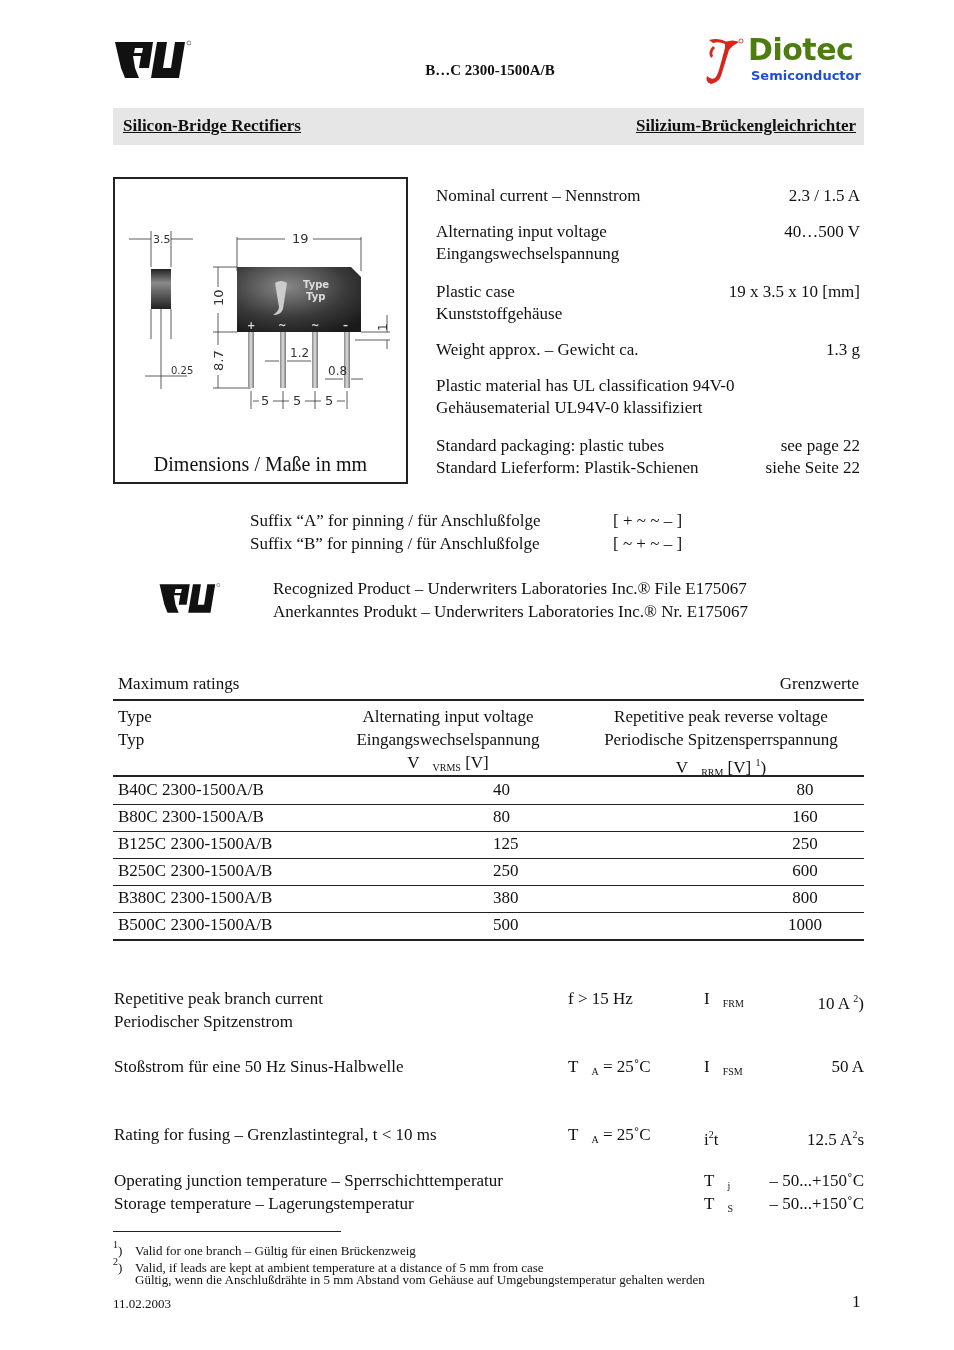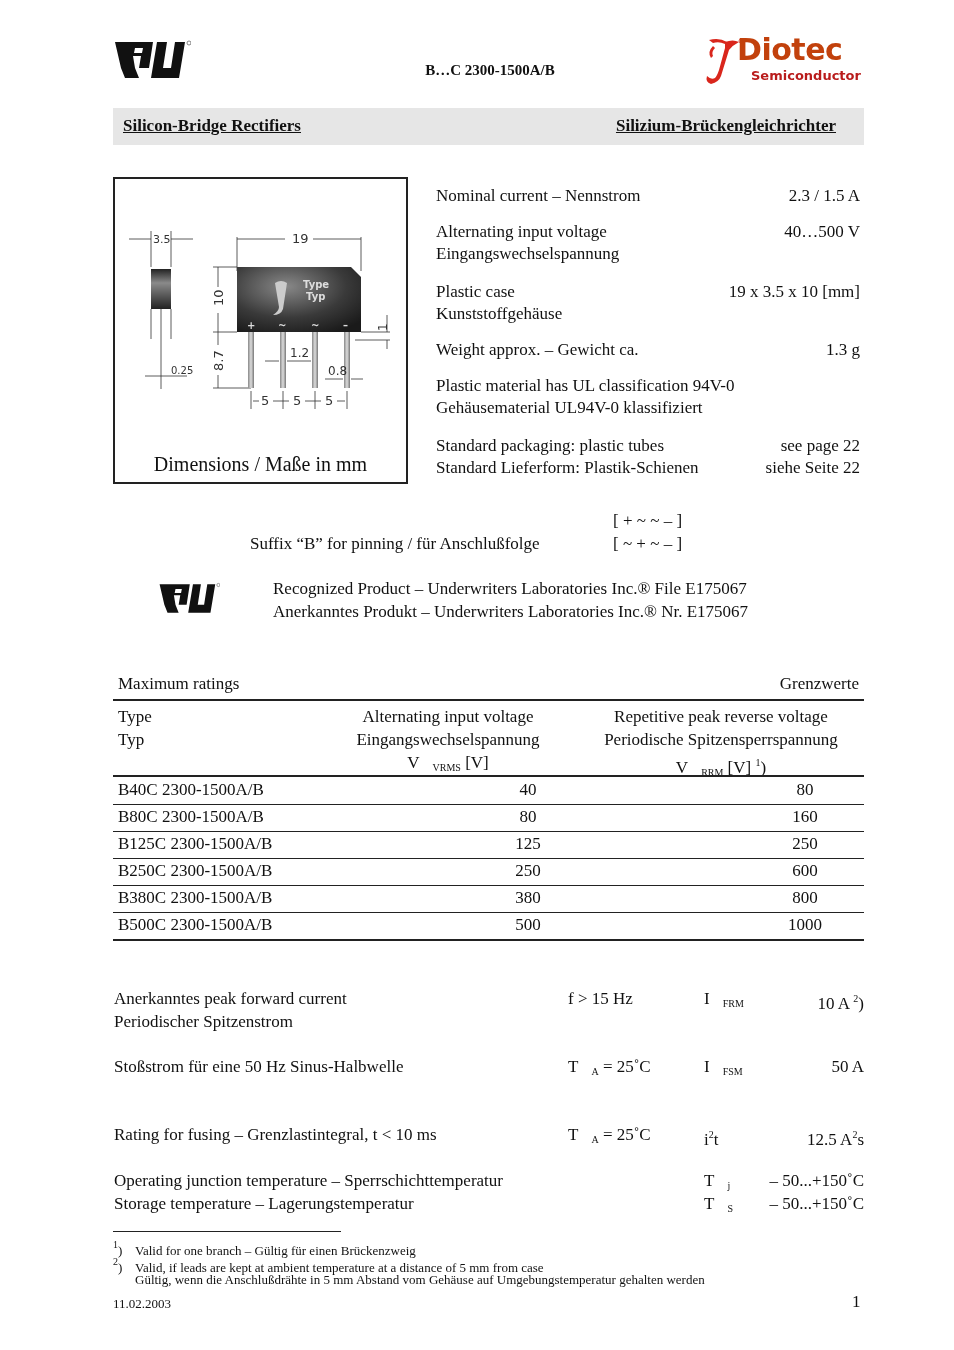--- a/index.html
+++ b/index.html
@@ -5,26 +5,26 @@
   html, body { margin: 0; padding: 0; background: #ffffff; }
   body { width: 954px; height: 1350px; position: relative; overflow: hidden;
          font-family: "Liberation Serif", "DejaVu Serif", serif; color: #111; }
   .abs { position: absolute; }
   .sans { font-family: "DejaVu Sans", "Liberation Sans", sans-serif; }
 
   
   #ul-logo-top { left: 113px; top: 38px; width: 78px; height: 44px; }
   #doc-title { left: 360px; top: 62px; width: 260px; text-align: center; font-weight: bold; font-size: 15px; }
   #diotec-logo { left: 703px; top: 36px; width: 165px; height: 50px; }
-  #diotec-name { position: absolute; left: 34px; top: -4px; font-family: "DejaVu Sans", sans-serif; font-weight: bold; font-size: 30px; color: #c2410c; letter-spacing: -0.5px; }
-  #diotec-sub { position: absolute; left: 48px; top: 32px; font-family: "DejaVu Sans", sans-serif; font-weight: bold; font-size: 13px; color: #b91c1c; }
+  #diotec-name { position: absolute; left: 45px; top: -4px; font-family: "DejaVu Sans", sans-serif; font-weight: bold; font-size: 30px; color: #4d7c0f; letter-spacing: -0.5px; }
+  #diotec-sub { position: absolute; left: 48px; top: 32px; font-family: "DejaVu Sans", sans-serif; font-weight: bold; font-size: 13px; color: #1d4ed8; }
 
   #title-bar { left: 113px; top: 108px; width: 751px; height: 37px; background: #e6e6e6; }
   #title-en { position: absolute; left: 10px; top: 8px; font-weight: bold; font-size: 17px; text-decoration: underline; }
-  #title-de { position: absolute; right: 28px; top: 8px; font-weight: bold; font-size: 17px; text-decoration: underline; }
+  #title-de { position: absolute; right: 8px; top: 8px; font-weight: bold; font-size: 17px; text-decoration: underline; }
 
   
   #drawing-box { left: 113px; top: 177px; width: 295px; height: 307px; border: 2px solid #222; box-sizing: border-box; }
   #drawing-caption { position: absolute; left: 0; right: 0; bottom: 6px; text-align: center; font-size: 20px; }
   #drawing-svg { position: absolute; left: 0; top: 0; }
 
   
   .spec { position: absolute; left: 436px; width: 424px; font-size: 17px; line-height: 22px; }
   .spec .v { position: absolute; right: 0; top: 0; text-align: right; font-family: Liberation Serif, serif; }
 
@@ -38,21 +38,21 @@
   #ratings-head { left: 118px; top: 674px; width: 741px; font-size: 17px; font-weight: normal; }
   #ratings-head .r { position: absolute; right: 0; top: 0; }
   .hline { position: absolute; left: 113px; width: 751px; background: #222; }
   .th { position: absolute; font-size: 17px; line-height: 23px; }
   .c2 { left: 330px; width: 236px; text-align: center; }
   .c3 { left: 583px; width: 276px; text-align: center; }
   .sub { font-size: 10px; vertical-align: -3px; margin-left: 13px; }
   .sup { font-size: 10px; vertical-align: 7px; }
   .trow { position: absolute; left: 113px; width: 751px; height: 27px; font-size: 17px; }
   .trow .t { position: absolute; left: 5px; top: 3px; }
-  .trow .a { position: absolute; left: 380px; width: 70px; text-align: center; top: 3px; }
+  .trow .a { position: absolute; left: 380px; width: 70px; text-align: left; top: 3px; }
   .trow .b { position: absolute; left: 650px; width: 84px; text-align: center; top: 3px; }
 
   
   .rat { position: absolute; left: 114px; width: 750px; font-size: 17px; line-height: 23px; }
   .rat .cond { position: absolute; left: 454px; top: 0; white-space: nowrap; }
   .rat .sym { position: absolute; left: 590px; top: 0; white-space: nowrap; }
   .rat .val { position: absolute; right: 0; top: 0; text-align: right; white-space: nowrap; }
 
   
   #fn-rule { left: 113px; top: 1231px; width: 228px; height: 1px; background: #222; }
@@ -214,20 +214,21 @@
 <div class="spec" style="top:435px">
   <div>Standard packaging: plastic tubes</div>
   <div>Standard Lieferform: Plastik-Schienen</div>
   <div class="v">
     <div>see page 22</div>
     <div>siehe Seite 22</div>
   </div>
 </div>
 
 <div class="suffix" style="top:510px">
+  <span>Suffix “A” for pinning / für Anschlußfolge</span>
   <span class="pin">[ + ~ ~ – ]</span>
 </div>
 <div class="suffix" style="top:533px">
   <span>Suffix “B” for pinning / für Anschlußfolge</span>
   <span class="pin">[ ~ + ~ – ]</span>
 </div>
 
 <div id="ul-logo-mid" class="abs">
   <svg width="62" height="37" viewBox="0 0 78 44">
     <path d="M2 4 H40 L36 30 H26 L28 18 H20 L22 30 L26 40 H12 L8 30 Z M22 10 L21 15 H29 L30 10 Z" fill="#111"></path>
@@ -293,21 +294,21 @@
   <div class="hline" style="top:912px;height:1px"></div>
   <div class="trow" style="top:912px">
     <span class="t">B500C 2300-1500A/B</span>
     <span class="a">500</span>
     <span class="b">1000</span>
   </div>
   <div class="hline" style="top:939px;height:2px"></div>
 </div>
 
 <div class="rat" style="top:987px">
-  <div>Anerkanntes peak forward current</div>
+  <div>Repetitive peak branch current</div>
   <div>Periodischer Spitzenstrom</div>
   <span class="cond">f &gt; 15 Hz</span>
   <span class="sym"><span>I</span><span class="sub">FRM</span></span>
   <span class="val"><span>10 A </span><span class="sup">2</span><span>)</span></span>
 </div>
 
 <div class="rat" style="top:1055px">
   <div>Stoßstrom für eine 50 Hz Sinus-Halbwelle</div>
   <span class="cond"><span>T</span><span class="sub">A</span><span> = 25˚C</span></span>
   <span class="sym"><span>I</span><span class="sub">FSM</span></span>

